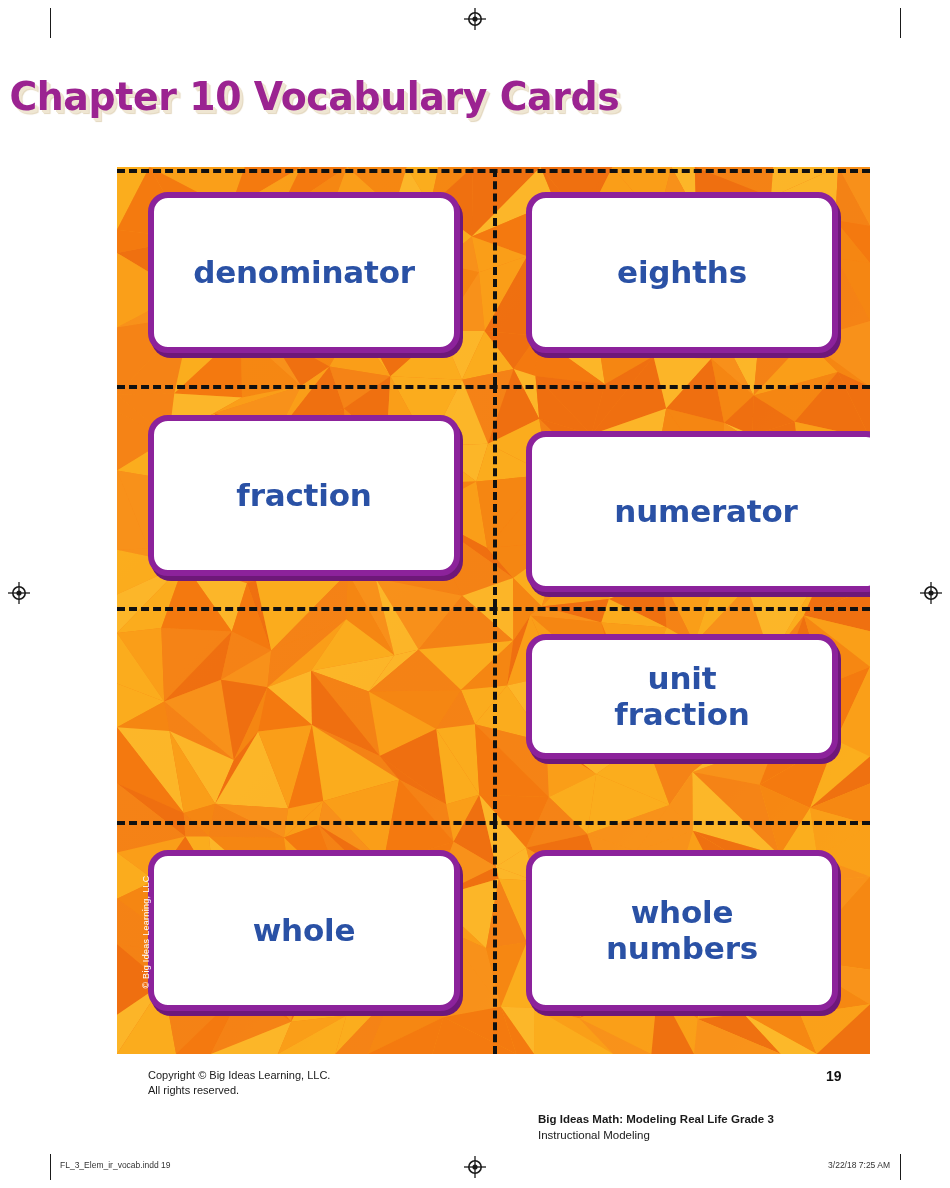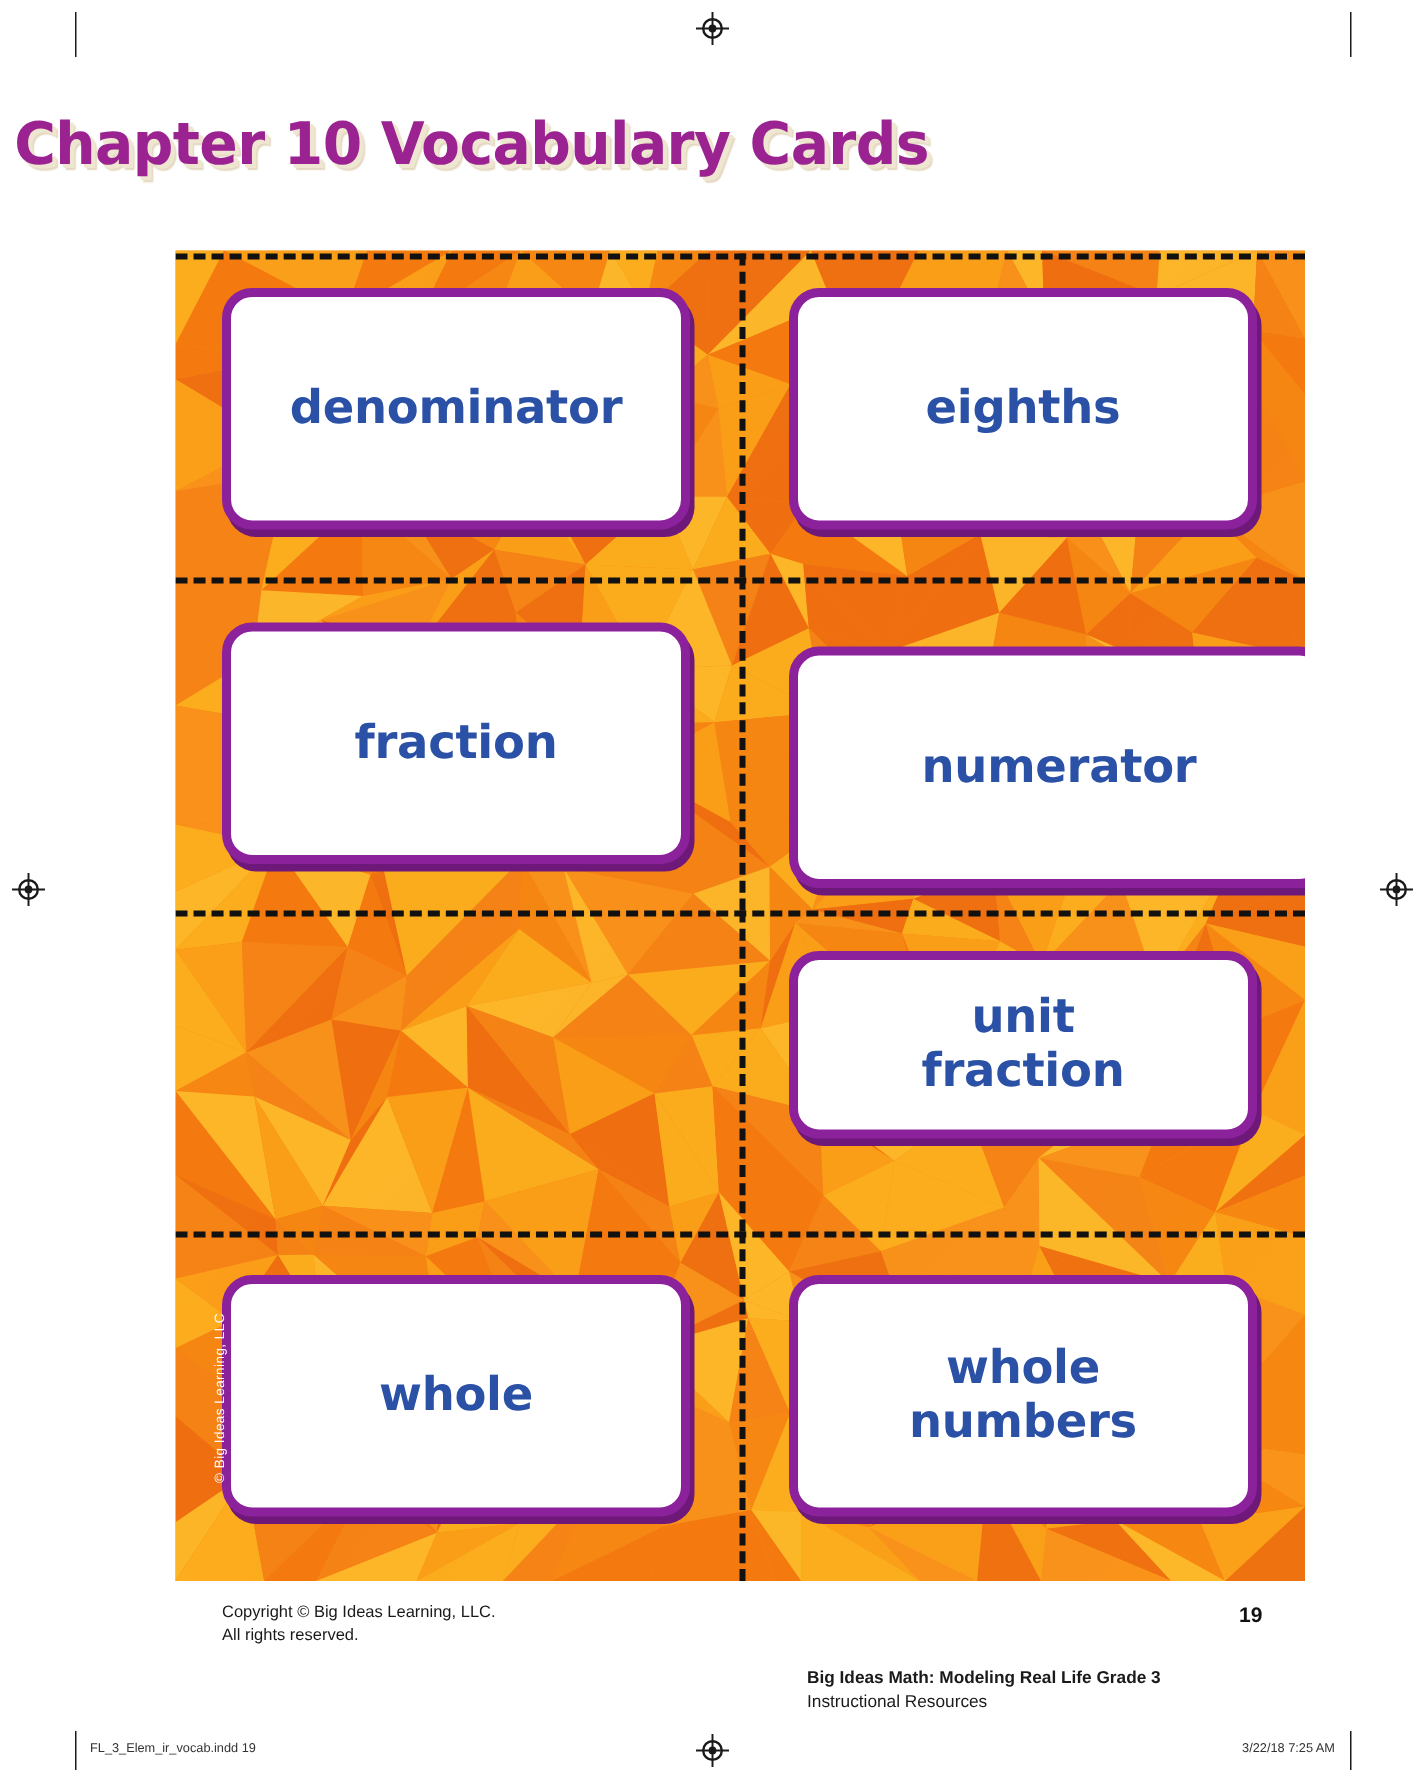--- a/index.html
+++ b/index.html
@@ -779,21 +779,21 @@
     </div>
   </div>
 
   <div class="footer">
     <div class="footer-left">
       <div>Copyright © Big Ideas Learning, LLC.</div>
       <div>All rights reserved.</div>
     </div>
     <div class="footer-right">
       <div class="strong">Big Ideas Math: Modeling Real Life Grade 3</div>
-      <div>Instructional Resources</div>
+      <div>Instructional Modeling</div>
     </div>
     <div class="page-number">19</div>
   </div>
 
   <div class="slug-rule" style="left:50px;  top:1154px;"></div>
   <div class="slug-rule" style="left:900px; top:1154px;"></div>
   <div class="slug left">FL_3_Elem_ir_vocab.indd   19</div>
   <div class="slug right">3/22/18   7:25 AM</div>
 
 </div>

